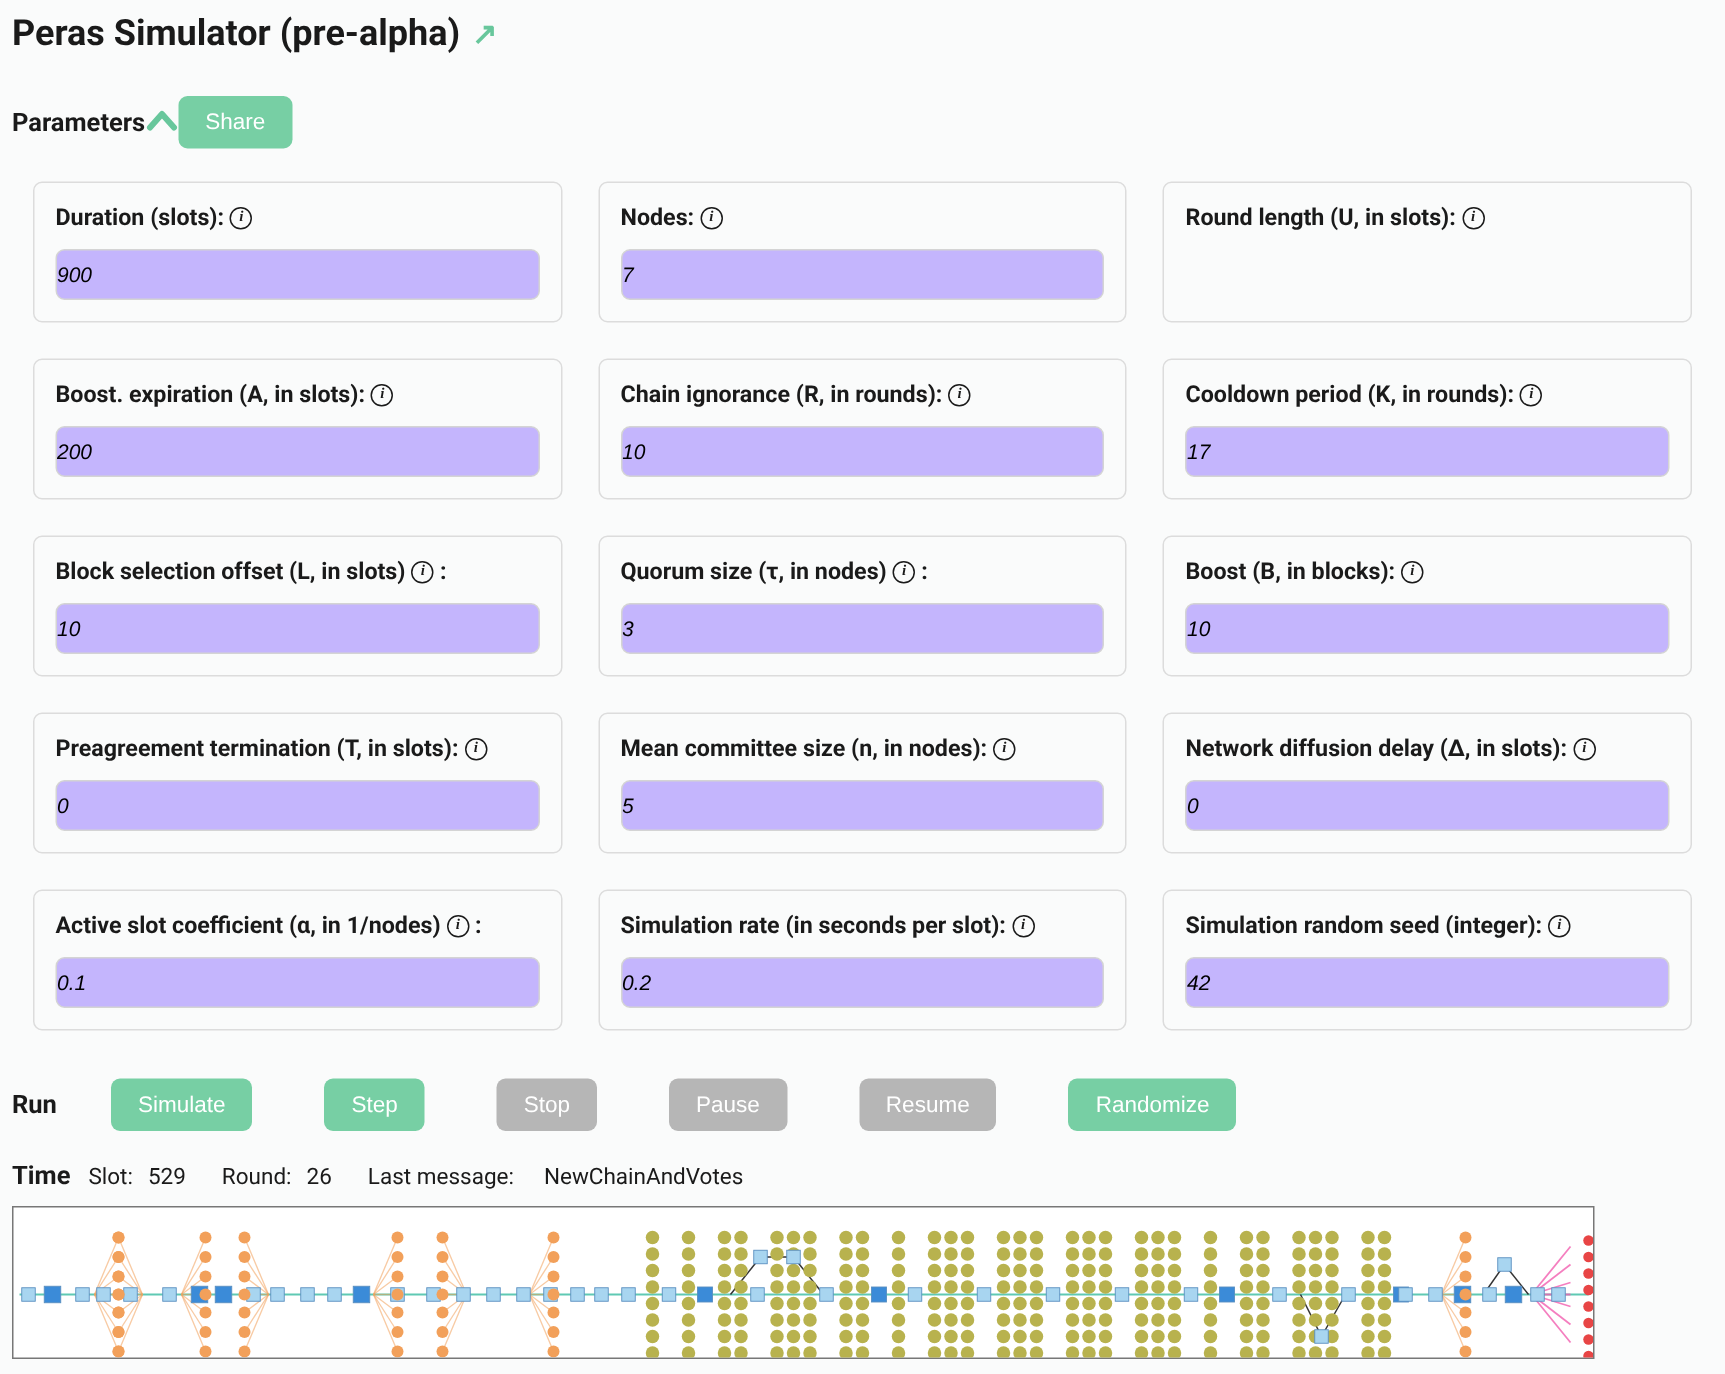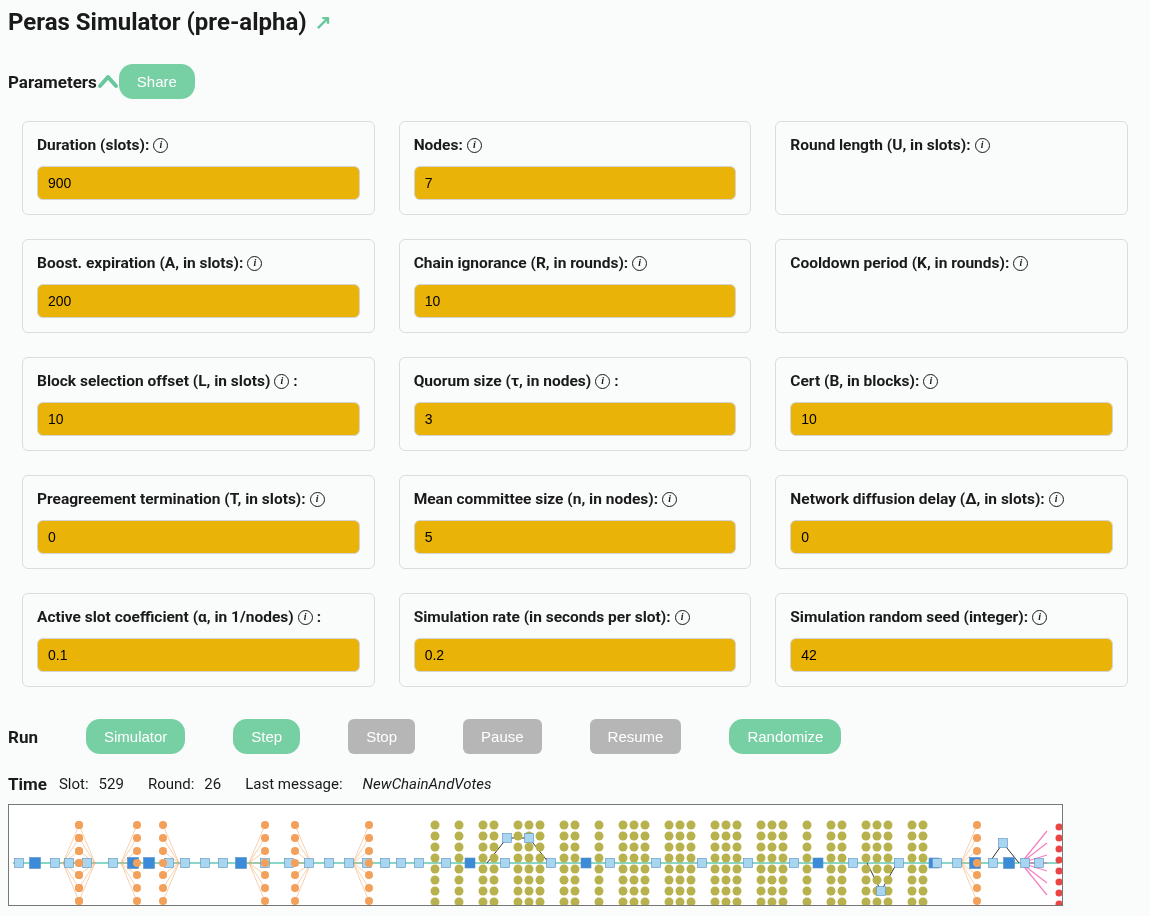--- a/index.html
+++ b/index.html
@@ -30,21 +30,21 @@
 .chev { color: #68c79c; font-size: 22px; }
 .btn {
   border: none;
   border-radius: 6px;
   padding: 9px 18px;
   font-size: 15px;
   font-weight: 500;
   color: #fff;
   cursor: pointer;
 }
-.btn-green { background: #77cfa4; border-radius: 14px; }
+.btn-green { background: #77cfa4; }
 .btn-gray { background: #b6b6b6; }
 .param-grid {
   display: grid;
   grid-template-columns: repeat(3, 1fr);
   gap: 24px;
   padding: 0 14px 32px 14px;
 }
 .param-card {
   border: 1px solid #dcdcdc;
   border-radius: 6px;
@@ -70,44 +70,45 @@
   font-size: 10px;
   font-weight: 700;
   line-height: 1;
   font-family: Georgia, serif;
   font-style: italic;
 }
 .param-input {
   width: 100%;
   border: 1px solid #d4d4d4;
   border-radius: 6px;
-  padding: 8px 10px;
+  padding: 8px 0;
   font-size: 14px;
-  background: #eab308;
+  background: #c4b5fd;
+  font-style: italic;
 }
 .run-row {
   display: flex;
   align-items: center;
-  gap: 48px;
+  gap: 36px;
   margin-bottom: 20px;
 }
 .run-row h2 { font-size: 17px; font-weight: 700; }
 .run-buttons { display: flex; gap: 48px; }
 .time-row {
   display: flex;
   align-items: center;
   gap: 10px;
   font-size: 15px;
   margin-bottom: 10px;
   flex-wrap: wrap;
 }
 .time-row h2 { font-size: 17px; font-weight: 700; margin-right: 2px;}
 .time-label { font-weight: 400; }
 .time-val { font-weight: 400; margin-right: 14px;}
-.last-msg { font-style: italic; margin-left: 10px; text-align: right;}
+.last-msg { margin-left: 10px; text-align: right;}
 .viz {
   border: 1px solid #777;
   background: #fff;
   width: 1055px;
   height: 102px;
   position: relative;
   overflow: hidden;
 }
 .viz svg { display:block; }
 </style>
@@ -146,33 +147,33 @@
         <span>Boost. expiration (A, in slots):</span> 
         <span class="info-icon">i</span>
       </div><input class="param-input" value="200" style=""></div>
     <div class="param-card"><div class="param-label">
         <span>Chain ignorance (R, in rounds):</span> 
         <span class="info-icon">i</span>
       </div><input class="param-input" value="10" style=""></div>
     <div class="param-card"><div class="param-label">
         <span>Cooldown period (K, in rounds):</span> 
         <span class="info-icon">i</span>
-      </div></div>
+      </div><input class="param-input" value="17" style=""></div>
     <div class="param-card"><div class="param-label">
         <span>Block selection offset (L, in slots)</span> 
         <span class="info-icon">i</span>
         <span>:</span>
       </div><input class="param-input" value="10" style=""></div>
     <div class="param-card"><div class="param-label">
         <span>Quorum size (τ, in nodes)</span> 
         <span class="info-icon">i</span>
         <span>:</span>
       </div><input class="param-input" value="3" style=""></div>
     <div class="param-card"><div class="param-label">
-        <span>Cert (B, in blocks):</span> 
+        <span>Boost (B, in blocks):</span> 
         <span class="info-icon">i</span>
       </div><input class="param-input" value="10" style=""></div>
     <div class="param-card"><div class="param-label">
         <span>Preagreement termination (T, in slots):</span> 
         <span class="info-icon">i</span>
       </div><input class="param-input" value="0" style=""></div>
     <div class="param-card"><div class="param-label">
         <span>Mean committee size (n, in nodes):</span> 
         <span class="info-icon">i</span>
       </div><input class="param-input" value="5" style=""></div>
@@ -191,21 +192,21 @@
       </div><input class="param-input" value="0.2" style=""></div>
     <div class="param-card"><div class="param-label">
         <span>Simulation random seed (integer):</span> 
         <span class="info-icon">i</span>
       </div><input class="param-input" value="42" style=""></div>
   </div>
 
 <div class="run-row">
   <h2>Run</h2>
   <div class="run-buttons">
-    <button class="btn btn-green">Simulator</button>
+    <button class="btn btn-green">Simulate</button>
     <button class="btn btn-green">Step</button>
     <button class="btn btn-gray">Stop</button>
     <button class="btn btn-gray">Pause</button>
     <button class="btn btn-gray">Resume</button>
     <button class="btn btn-green">Randomize</button>
   </div>
 </div>
 
 <div class="time-row">
   <h2>Time</h2>

